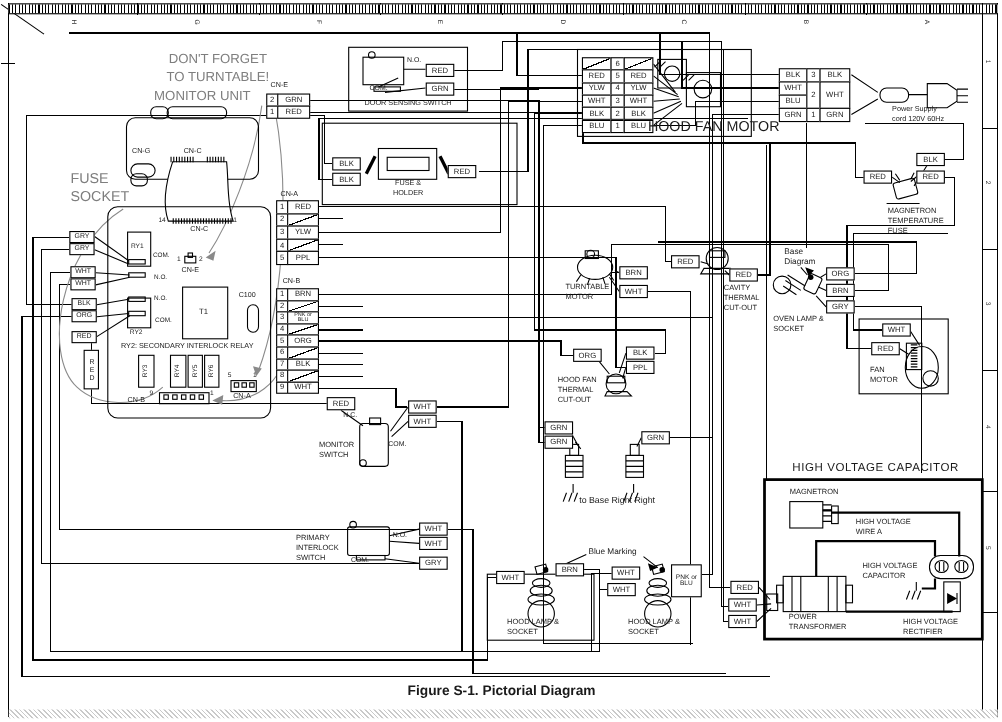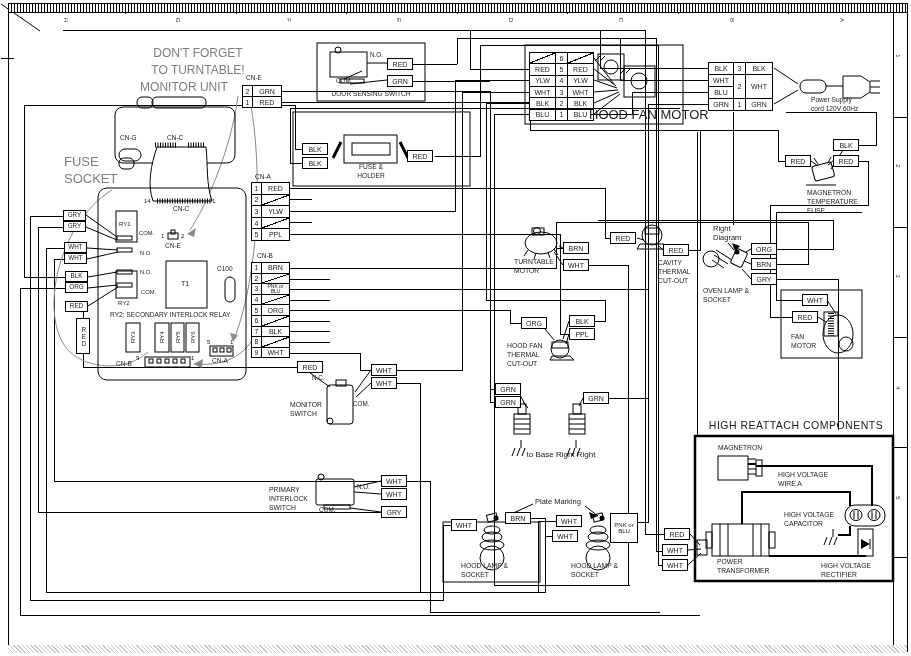--- a/index.html
+++ b/index.html
@@ -346,45 +346,45 @@
       <div class="abs lbl" style="left: 811px; top: 97px; font-size: 6.6px;">Power Supply</div>
       <div class="abs lbl" style="left: 811px; top: 106px; font-size: 6.6px;">cord 120V 60Hz</div>
       <div class="abs lbl" style="left: 807px; top: 189px; font-size: 6.8px;">MAGNETRON</div>
       <div class="abs lbl" style="left: 807px; top: 198px; font-size: 6.8px;">TEMPERATURE</div>
       <div class="abs lbl" style="left: 807px; top: 207px; font-size: 6.8px;">FUSE</div>
       <div class="abs lbl" style="left: 514px; top: 258px; font-size: 6.8px;">TURNTABLE</div>
       <div class="abs lbl" style="left: 514px; top: 267px; font-size: 6.8px;">MOTOR</div>
       <div class="abs lbl" style="left: 658px; top: 259px; font-size: 6.8px;">CAVITY</div>
       <div class="abs lbl" style="left: 658px; top: 268px; font-size: 6.8px;">THERMAL</div>
       <div class="abs lbl" style="left: 658px; top: 277px; font-size: 6.8px;">CUT-OUT</div>
-      <div class="abs lbl" style="left: 713px; top: 225px; font-size: 7.5px;">Right</div>
+      <div class="abs lbl" style="left: 713px; top: 225px; font-size: 7.5px;">Base</div>
       <div class="abs lbl" style="left: 713px; top: 234px; font-size: 7.5px;">Diagram</div>
       <div class="abs lbl" style="left: 703px; top: 287px; font-size: 6.8px;">OVEN LAMP &amp;</div>
       <div class="abs lbl" style="left: 703px; top: 296px; font-size: 6.8px;">SOCKET</div>
       <div class="abs lbl" style="left: 791px; top: 333px; font-size: 6.8px;">FAN</div>
       <div class="abs lbl" style="left: 791px; top: 342px; font-size: 6.8px;">MOTOR</div>
       <div class="abs lbl" style="left: 507px; top: 342px; font-size: 6.8px;">HOOD FAN</div>
       <div class="abs lbl" style="left: 507px; top: 351px; font-size: 6.8px;">THERMAL</div>
       <div class="abs lbl" style="left: 507px; top: 360px; font-size: 6.8px;">CUT-OUT</div>
       <div class="abs lbl" style="left: 312px; top: 375px; font-size: 6.3px;">N.C.</div>
       <div class="abs lbl" style="left: 353px; top: 401px; font-size: 6.3px;">COM.</div>
       <div class="abs lbl" style="left: 290px; top: 401px; font-size: 6.8px;">MONITOR</div>
       <div class="abs lbl" style="left: 290px; top: 410px; font-size: 6.8px;">SWITCH</div>
       <div class="abs lbl" style="left: 505px; top: 451px; font-size: 8px; width: 112px; text-align: center; white-space: normal;">to Base Right Right</div>
       <div class="abs lbl" style="left: 269px; top: 486px; font-size: 6.8px;">PRIMARY</div>
       <div class="abs lbl" style="left: 269px; top: 495px; font-size: 6.8px;">INTERLOCK</div>
       <div class="abs lbl" style="left: 269px; top: 504px; font-size: 6.8px;">SWITCH</div>
       <div class="abs lbl" style="left: 357px; top: 484px; font-size: 6.3px;">N.O.</div>
       <div class="abs lbl" style="left: 319px; top: 507px; font-size: 6.3px;">COM.</div>
-      <div class="abs lbl" style="left: 535px; top: 498px; font-size: 7.5px;">Plate Marking</div>
+      <div class="abs lbl" style="left: 535px; top: 498px; font-size: 7.5px;">Blue Marking</div>
       <div class="abs lbl" style="left: 461px; top: 562px; font-size: 6.8px;">HOOD LAMP &amp;</div>
       <div class="abs lbl" style="left: 461px; top: 571px; font-size: 6.8px;">SOCKET</div>
       <div class="abs lbl" style="left: 571px; top: 562px; font-size: 6.8px;">HOOD LAMP &amp;</div>
       <div class="abs lbl" style="left: 571px; top: 571px; font-size: 6.8px;">SOCKET</div>
-      <div class="abs lbl" style="left: 698px; top: 420px; font-size: 10.5px; width: 196px; text-align: center; white-space: normal; letter-spacing: 0.5px;">HIGH REATTACH COMPONENTS</div>
+      <div class="abs lbl" style="left: 698px; top: 420px; font-size: 10.5px; width: 196px; text-align: center; white-space: normal; letter-spacing: 0.5px;">HIGH VOLTAGE CAPACITOR</div>
       <div class="abs lbl" style="left: 718px; top: 444px; font-size: 6.8px;">MAGNETRON</div>
       <div class="abs lbl" style="left: 778px; top: 471px; font-size: 6.8px;">HIGH VOLTAGE</div>
       <div class="abs lbl" style="left: 778px; top: 480px; font-size: 6.8px;">WIRE A</div>
       <div class="abs lbl" style="left: 784px; top: 511px; font-size: 6.8px;">HIGH VOLTAGE</div>
       <div class="abs lbl" style="left: 784px; top: 520px; font-size: 6.8px;">CAPACITOR</div>
       <div class="abs lbl" style="left: 717px; top: 558px; font-size: 6.8px;">POWER</div>
       <div class="abs lbl" style="left: 717px; top: 567px; font-size: 6.8px;">TRANSFORMER</div>
       <div class="abs lbl" style="left: 821px; top: 562px; font-size: 6.8px;">HIGH VOLTAGE</div>
       <div class="abs lbl" style="left: 821px; top: 571px; font-size: 6.8px;">RECTIFIER</div>
     </div>
@@ -397,13 +397,14 @@
       <span class="zone" style="left: 619px; top: 17px;">C</span>
       <span class="zone" style="left: 730px; top: 17px;">B</span>
       <span class="zone" style="left: 840px; top: 17px;">A</span>
       <span class="zone" style="left: 896px; top: 53px;">1</span>
       <span class="zone" style="left: 896px; top: 163px;">2</span>
       <span class="zone" style="left: 896px; top: 273px;">3</span>
       <span class="zone" style="left: 896px; top: 385px;">4</span>
       <span class="zone" style="left: 896px; top: 495px;">5</span>
     </div>
 
+  <div id="caption" class="abs">Figure S-1. Pictorial Diagram</div>
 </div>
 
 </body></html>

